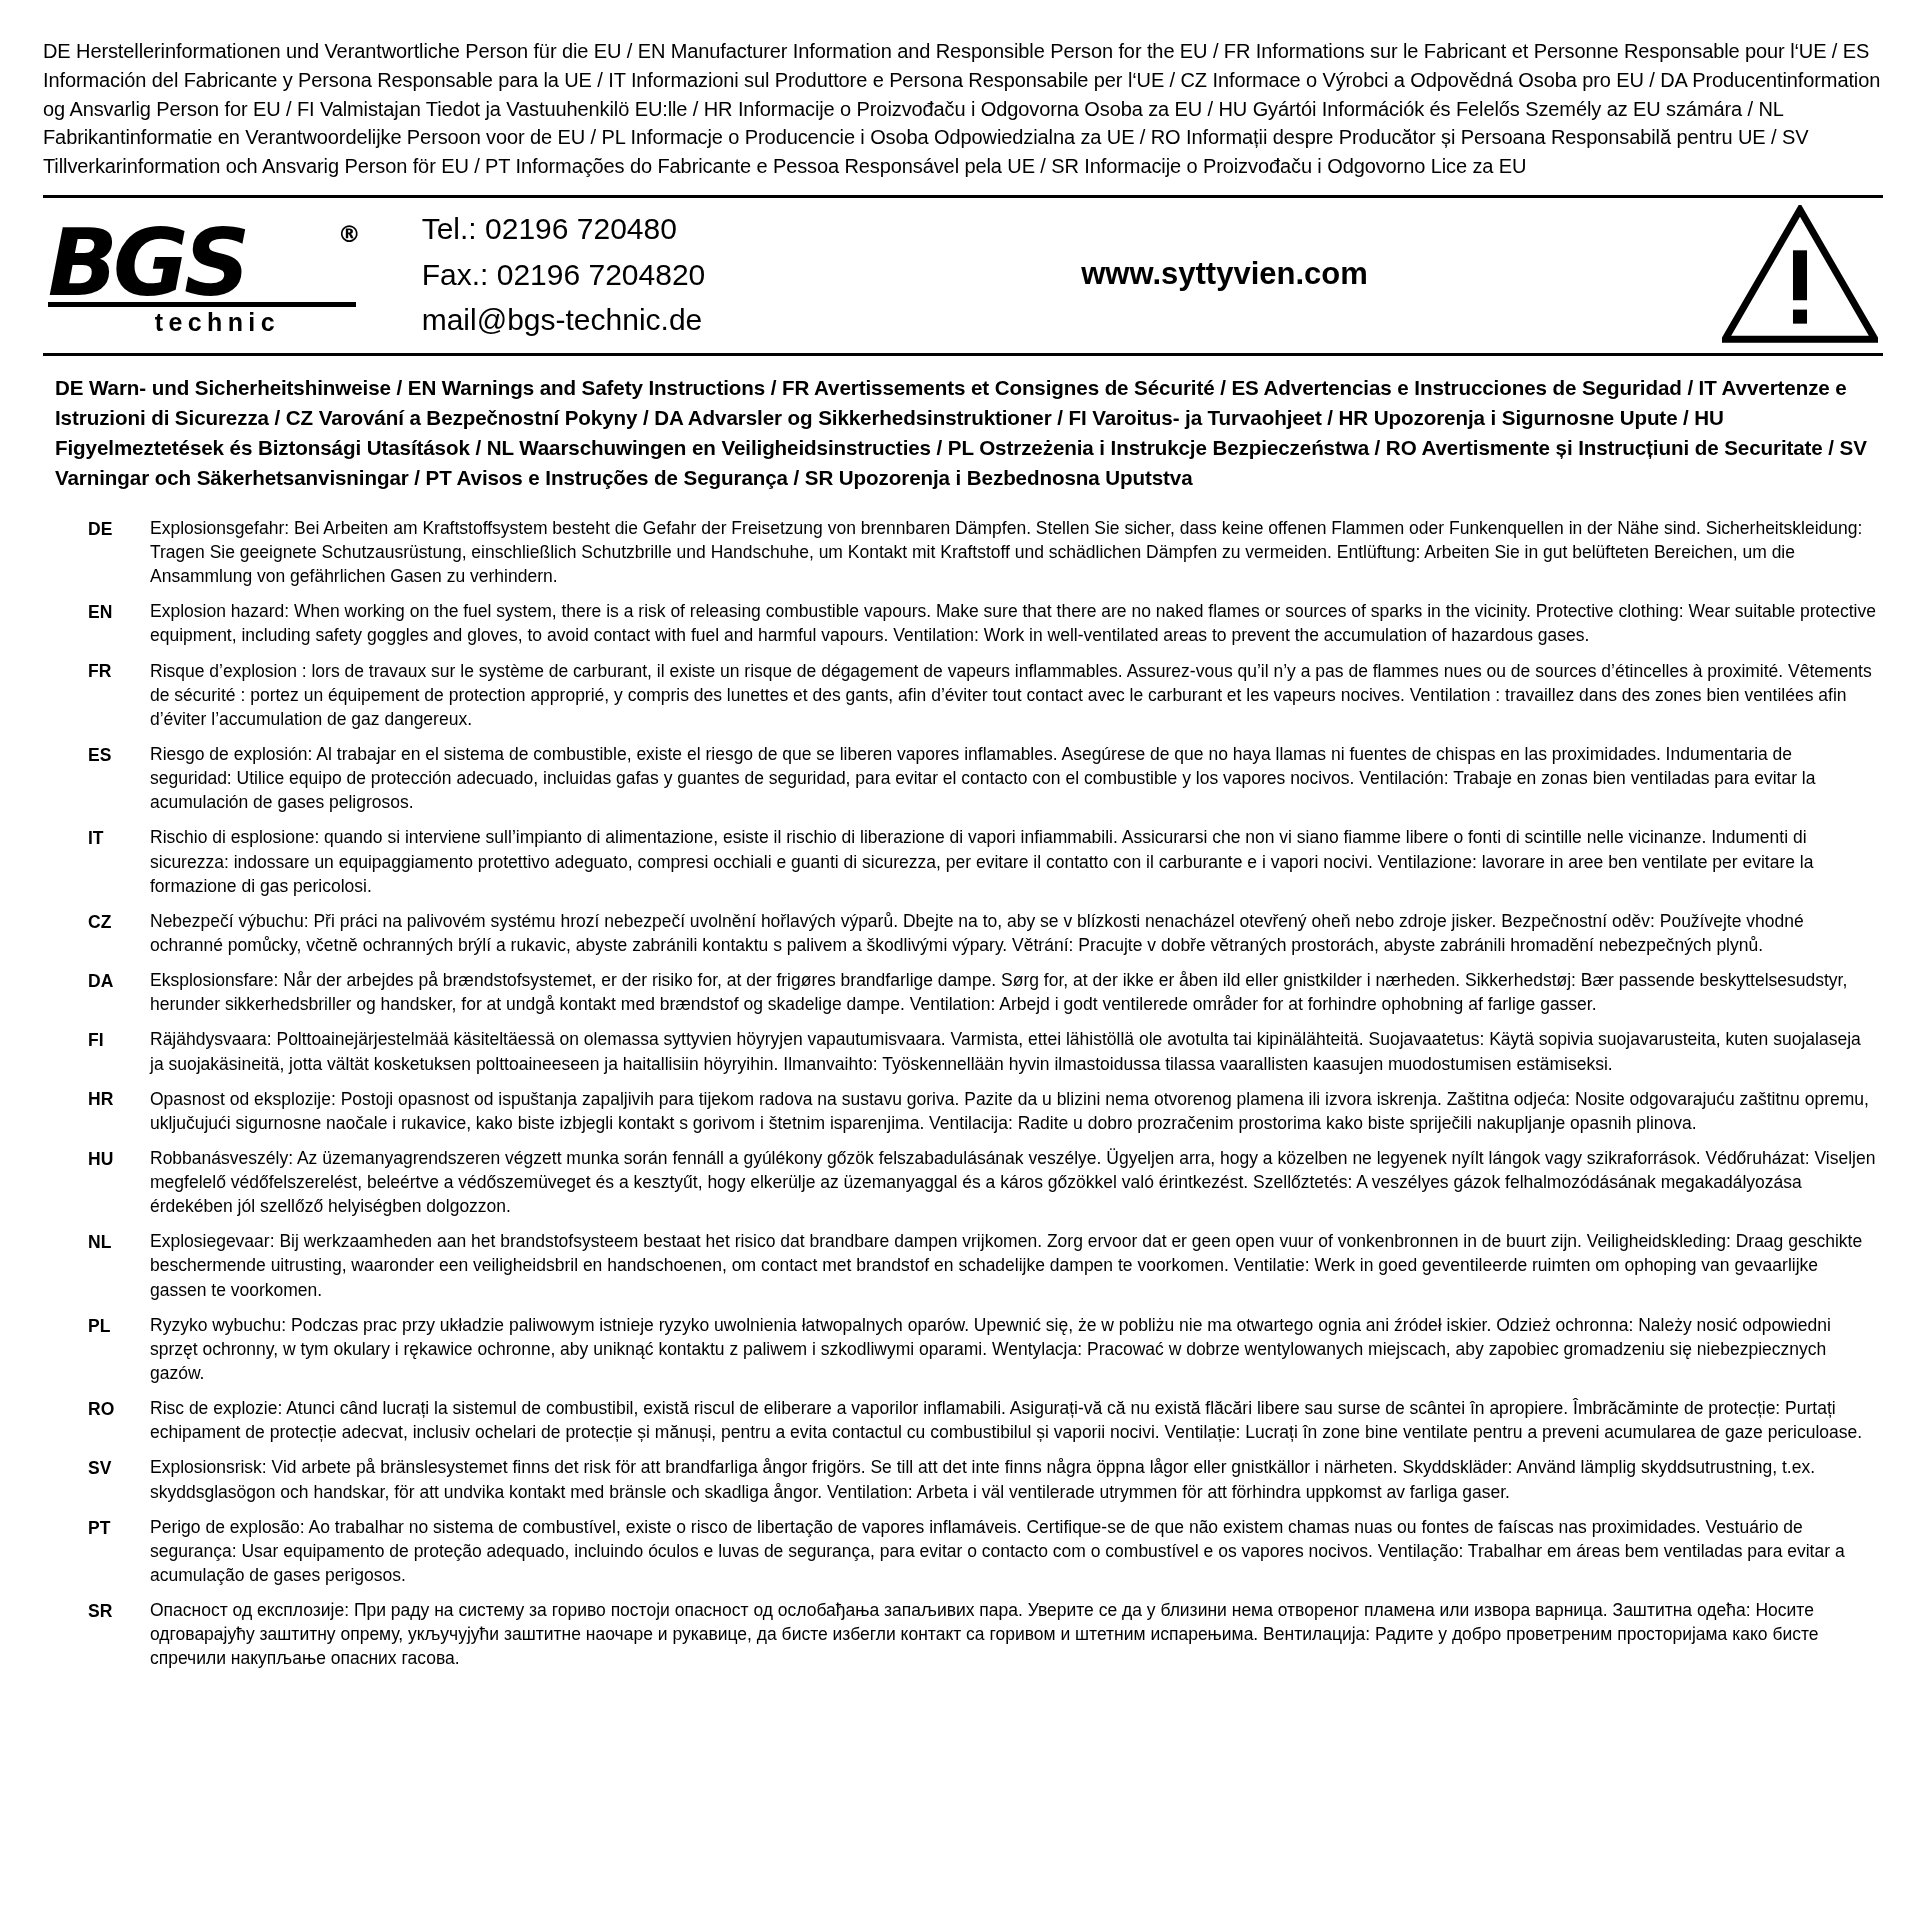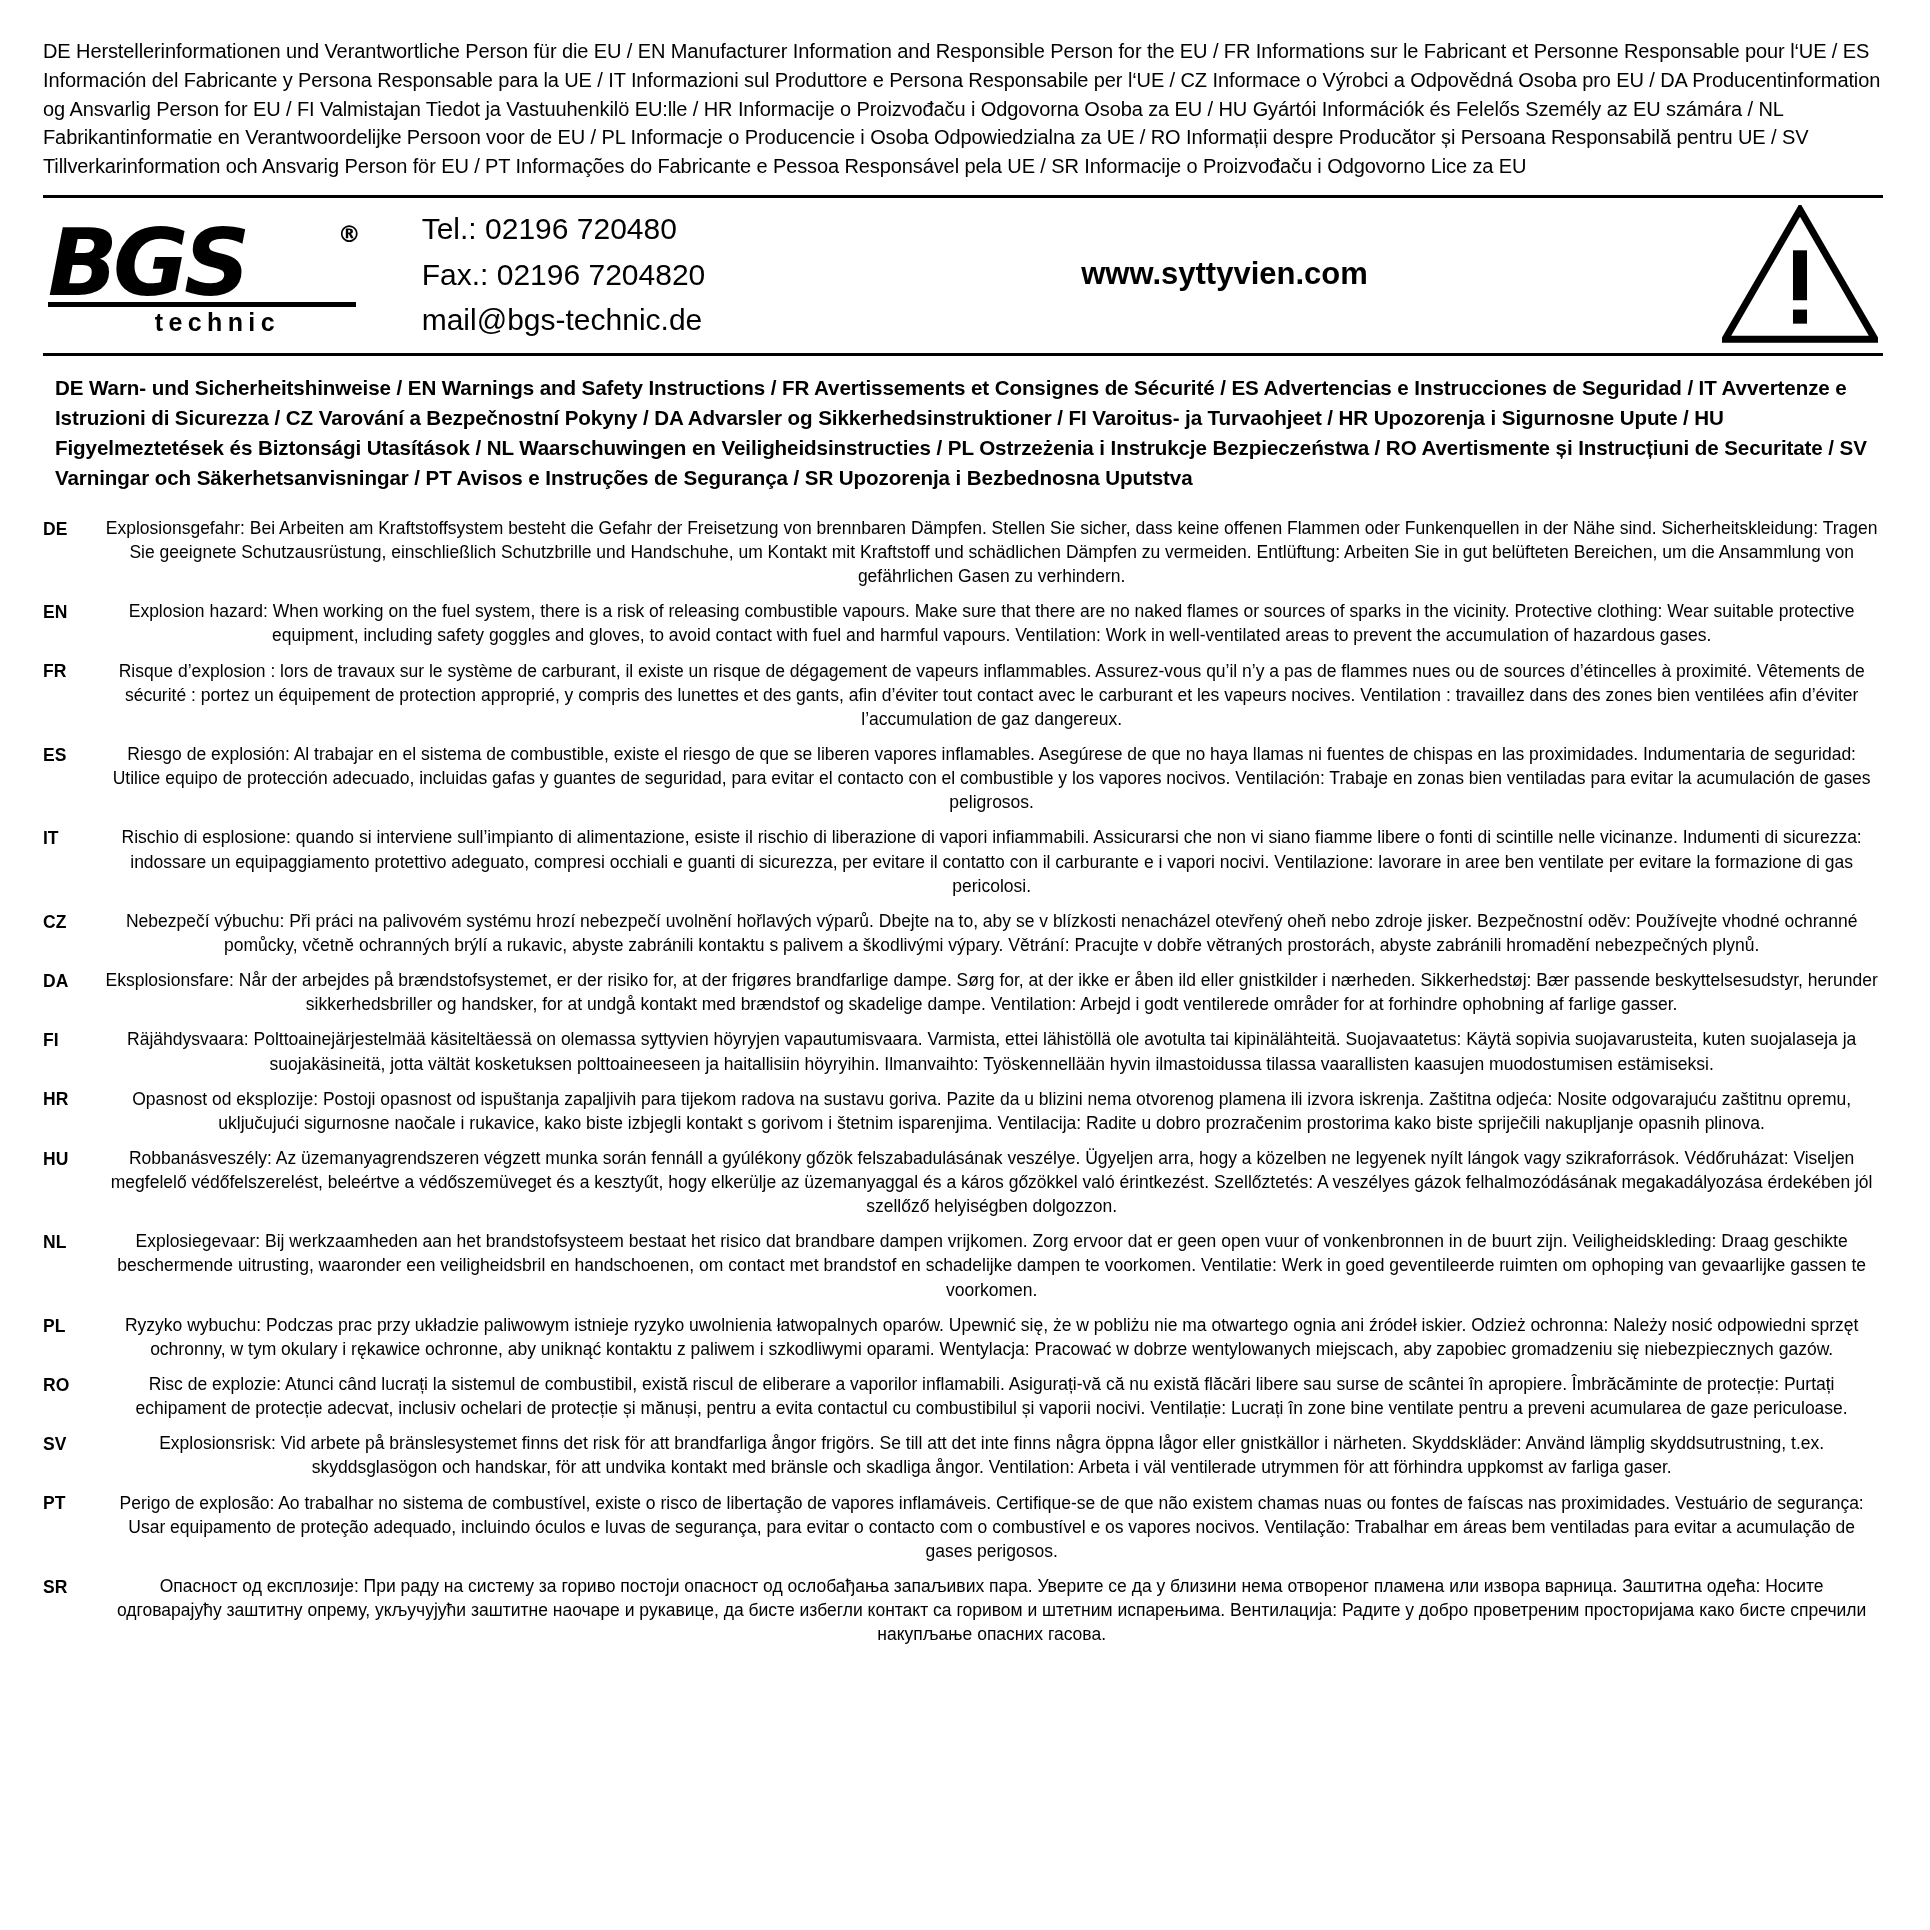--- a/index.html
+++ b/index.html
@@ -126,37 +126,37 @@
   
   .warn-heading {
     font-size: 20.6px;
     font-weight: bold;
     line-height: 1.46;
     letter-spacing: -0.1px;
     margin: 17px 0 23px 12px;
   }
 
   
-  .lang-list { margin-top: 3.1px; }
+  .lang-list { margin-top: 3.1px; margin-left: 45px; }
   .lang-row {
     display: flex;
     margin-bottom: 11px;
   }
   .lang-code {
     flex: 0 0 62px;
     font-size: 17.5px;
     font-weight: bold;
     line-height: 1.38;
     padding-top: 0.8px;
   }
   .lang-text {
     flex: 1 1 auto;
     font-size: 17.5px;
     line-height: 1.38;
-    text-align: center;
+    text-align: left;
     padding-right: 4.7px;
   }
 </style>
 </head>
 <body>
 
 <div class="page">
 
   <div class="top-heading">DE Herstellerinformationen und Verantwortliche Person für die EU  /  EN Manufacturer Information and Responsible Person for the EU  /  FR Informations sur le Fabricant et Personne Responsable pour l‘UE  /  ES Información del Fabricante y Persona Responsable para la UE  /  IT Informazioni sul Produttore e Persona Responsabile per l‘UE  /  CZ Informace o Výrobci a Odpovědná Osoba pro EU  /  DA Producentinformation og Ansvarlig Person for EU  /  FI Valmistajan Tiedot ja Vastuuhenkilö EU:lle  /  HR Informacije o Proizvođaču i Odgovorna Osoba za EU  /  HU Gyártói Információk és Felelős Személy az EU számára  /  NL Fabrikantinformatie en Verantwoordelijke Persoon voor de EU  /  PL Informacje o Producencie i Osoba Odpowiedzialna za UE  /  RO Informații despre Producător și Persoana Responsabilă pentru UE  /  SV Tillverkarinformation och Ansvarig Person för EU  /  PT Informações do Fabricante e Pessoa Responsável pela UE  /  SR Informacije o Proizvođaču i Odgovorno Lice za EU</div>
 

